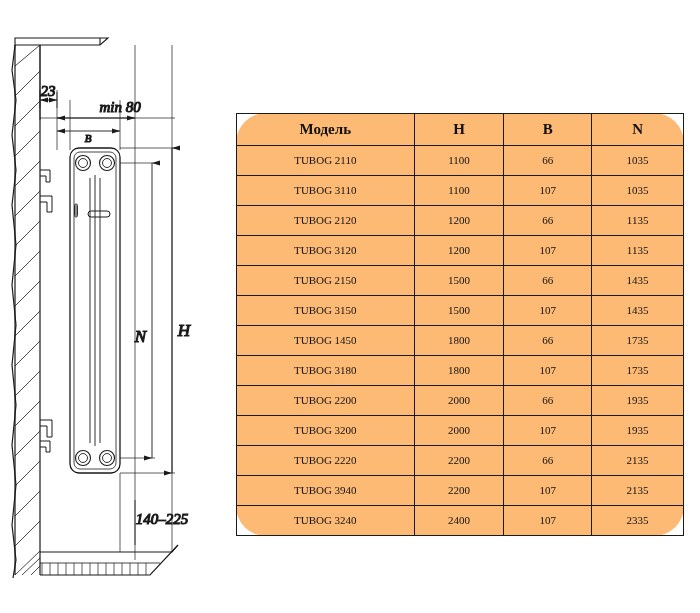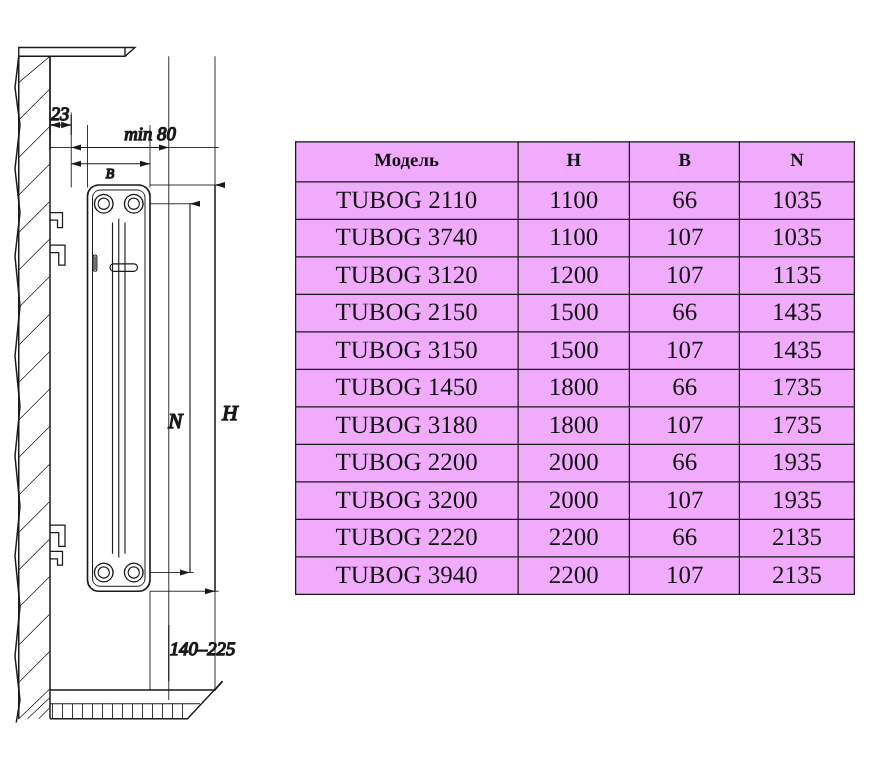--- a/index.html
+++ b/index.html
@@ -57,27 +57,28 @@
   
   #spec-table-wrap {
     position: absolute;
     left: 236px;
     top: 113px;
     width: 448px;
   }
   table.spec {
     border-collapse: collapse;
     width: 448px;
-    background: #f0abfc;
+    background: #fdba74;
+    border-radius: 30px;
   }
   table.spec th, table.spec td {
     border: 1px solid #1a1a1a;
     text-align: center;
     font-family: "Liberation Serif", serif;
-    font-size: 20px;
+    font-size: 11px;
     padding: 0;
     height: 29px;
     line-height: 29px;
     color: #111;
   }
   table.spec th {
     font-weight: bold;
     height: 31px;
     line-height: 31px;
     font-size: 15px;
@@ -251,24 +252,30 @@
         </tr>
       </thead>
       <tbody id="spec-body">
           <tr>
             <td>TUBOG 2110</td>
             <td>1100</td>
             <td>66</td>
             <td>1035</td>
           </tr>
           <tr>
-            <td>TUBOG 3740</td>
+            <td>TUBOG 3110</td>
             <td>1100</td>
             <td>107</td>
             <td>1035</td>
+          </tr>
+          <tr>
+            <td>TUBOG 2120</td>
+            <td>1200</td>
+            <td>66</td>
+            <td>1135</td>
           </tr>
           <tr>
             <td>TUBOG 3120</td>
             <td>1200</td>
             <td>107</td>
             <td>1135</td>
           </tr>
           <tr>
             <td>TUBOG 2150</td>
             <td>1500</td>
@@ -309,18 +316,24 @@
             <td>TUBOG 2220</td>
             <td>2200</td>
             <td>66</td>
             <td>2135</td>
           </tr>
           <tr>
             <td>TUBOG 3940</td>
             <td>2200</td>
             <td>107</td>
             <td>2135</td>
+          </tr>
+          <tr>
+            <td>TUBOG 3240</td>
+            <td>2400</td>
+            <td>107</td>
+            <td>2335</td>
           </tr>
         </tbody>
     </table>
   </div>
 
 </div>
 
 </body></html>

